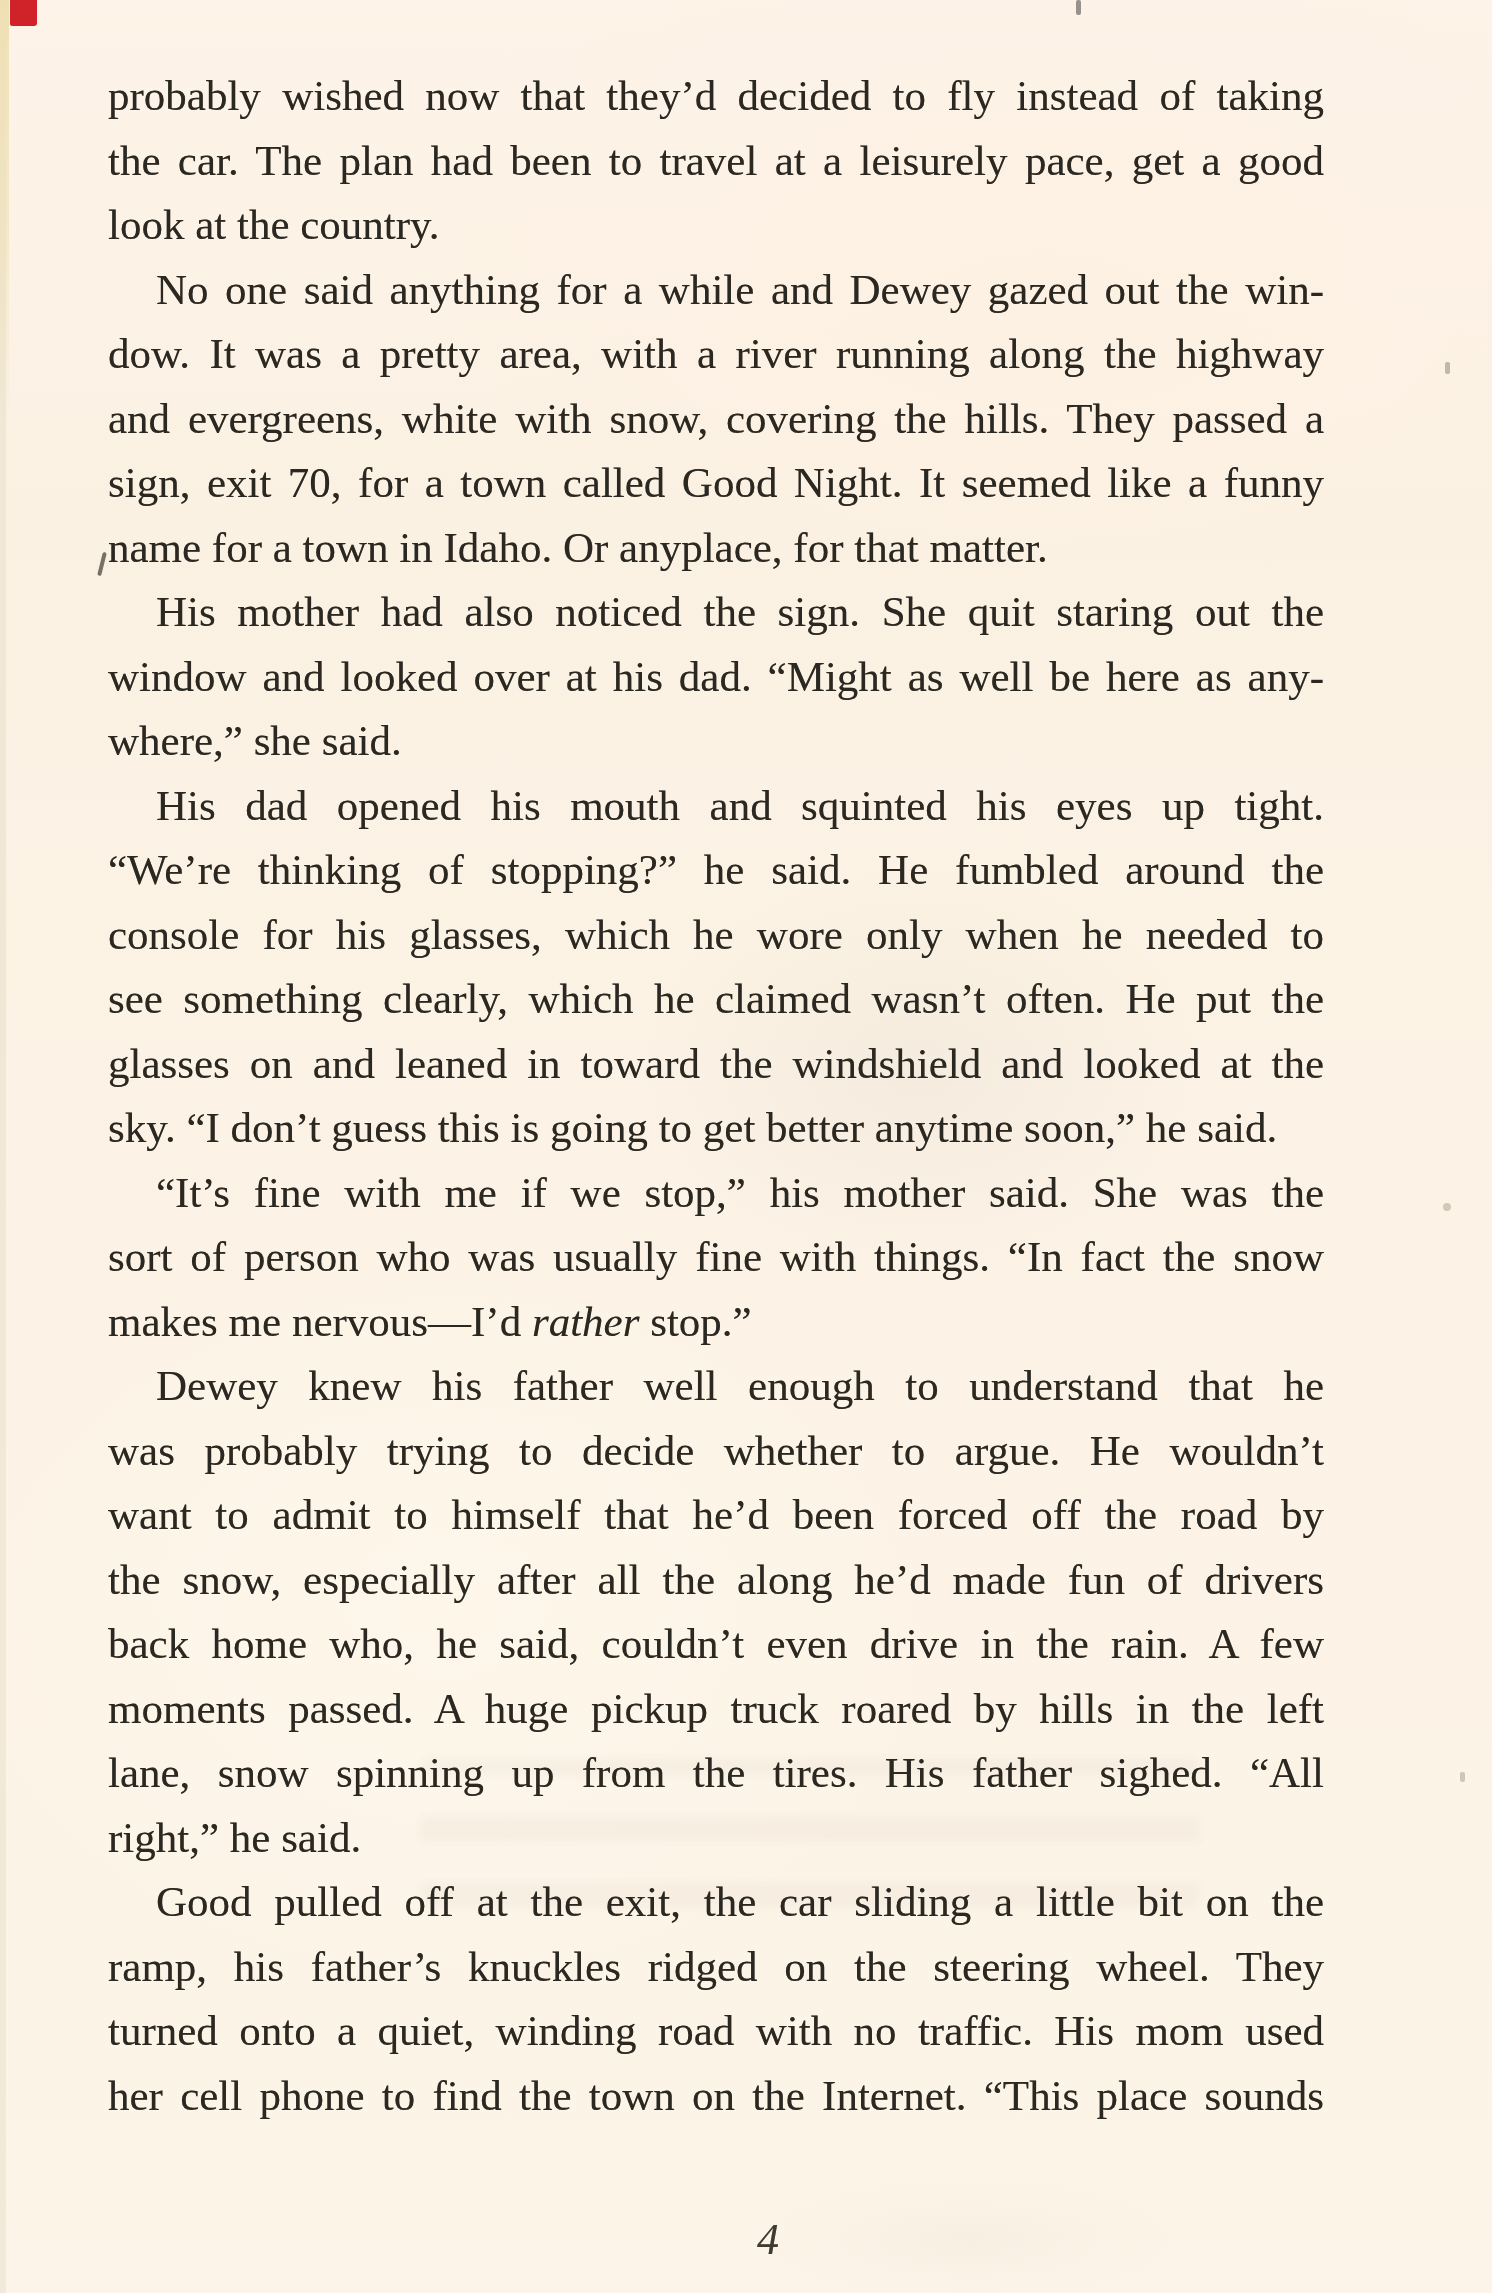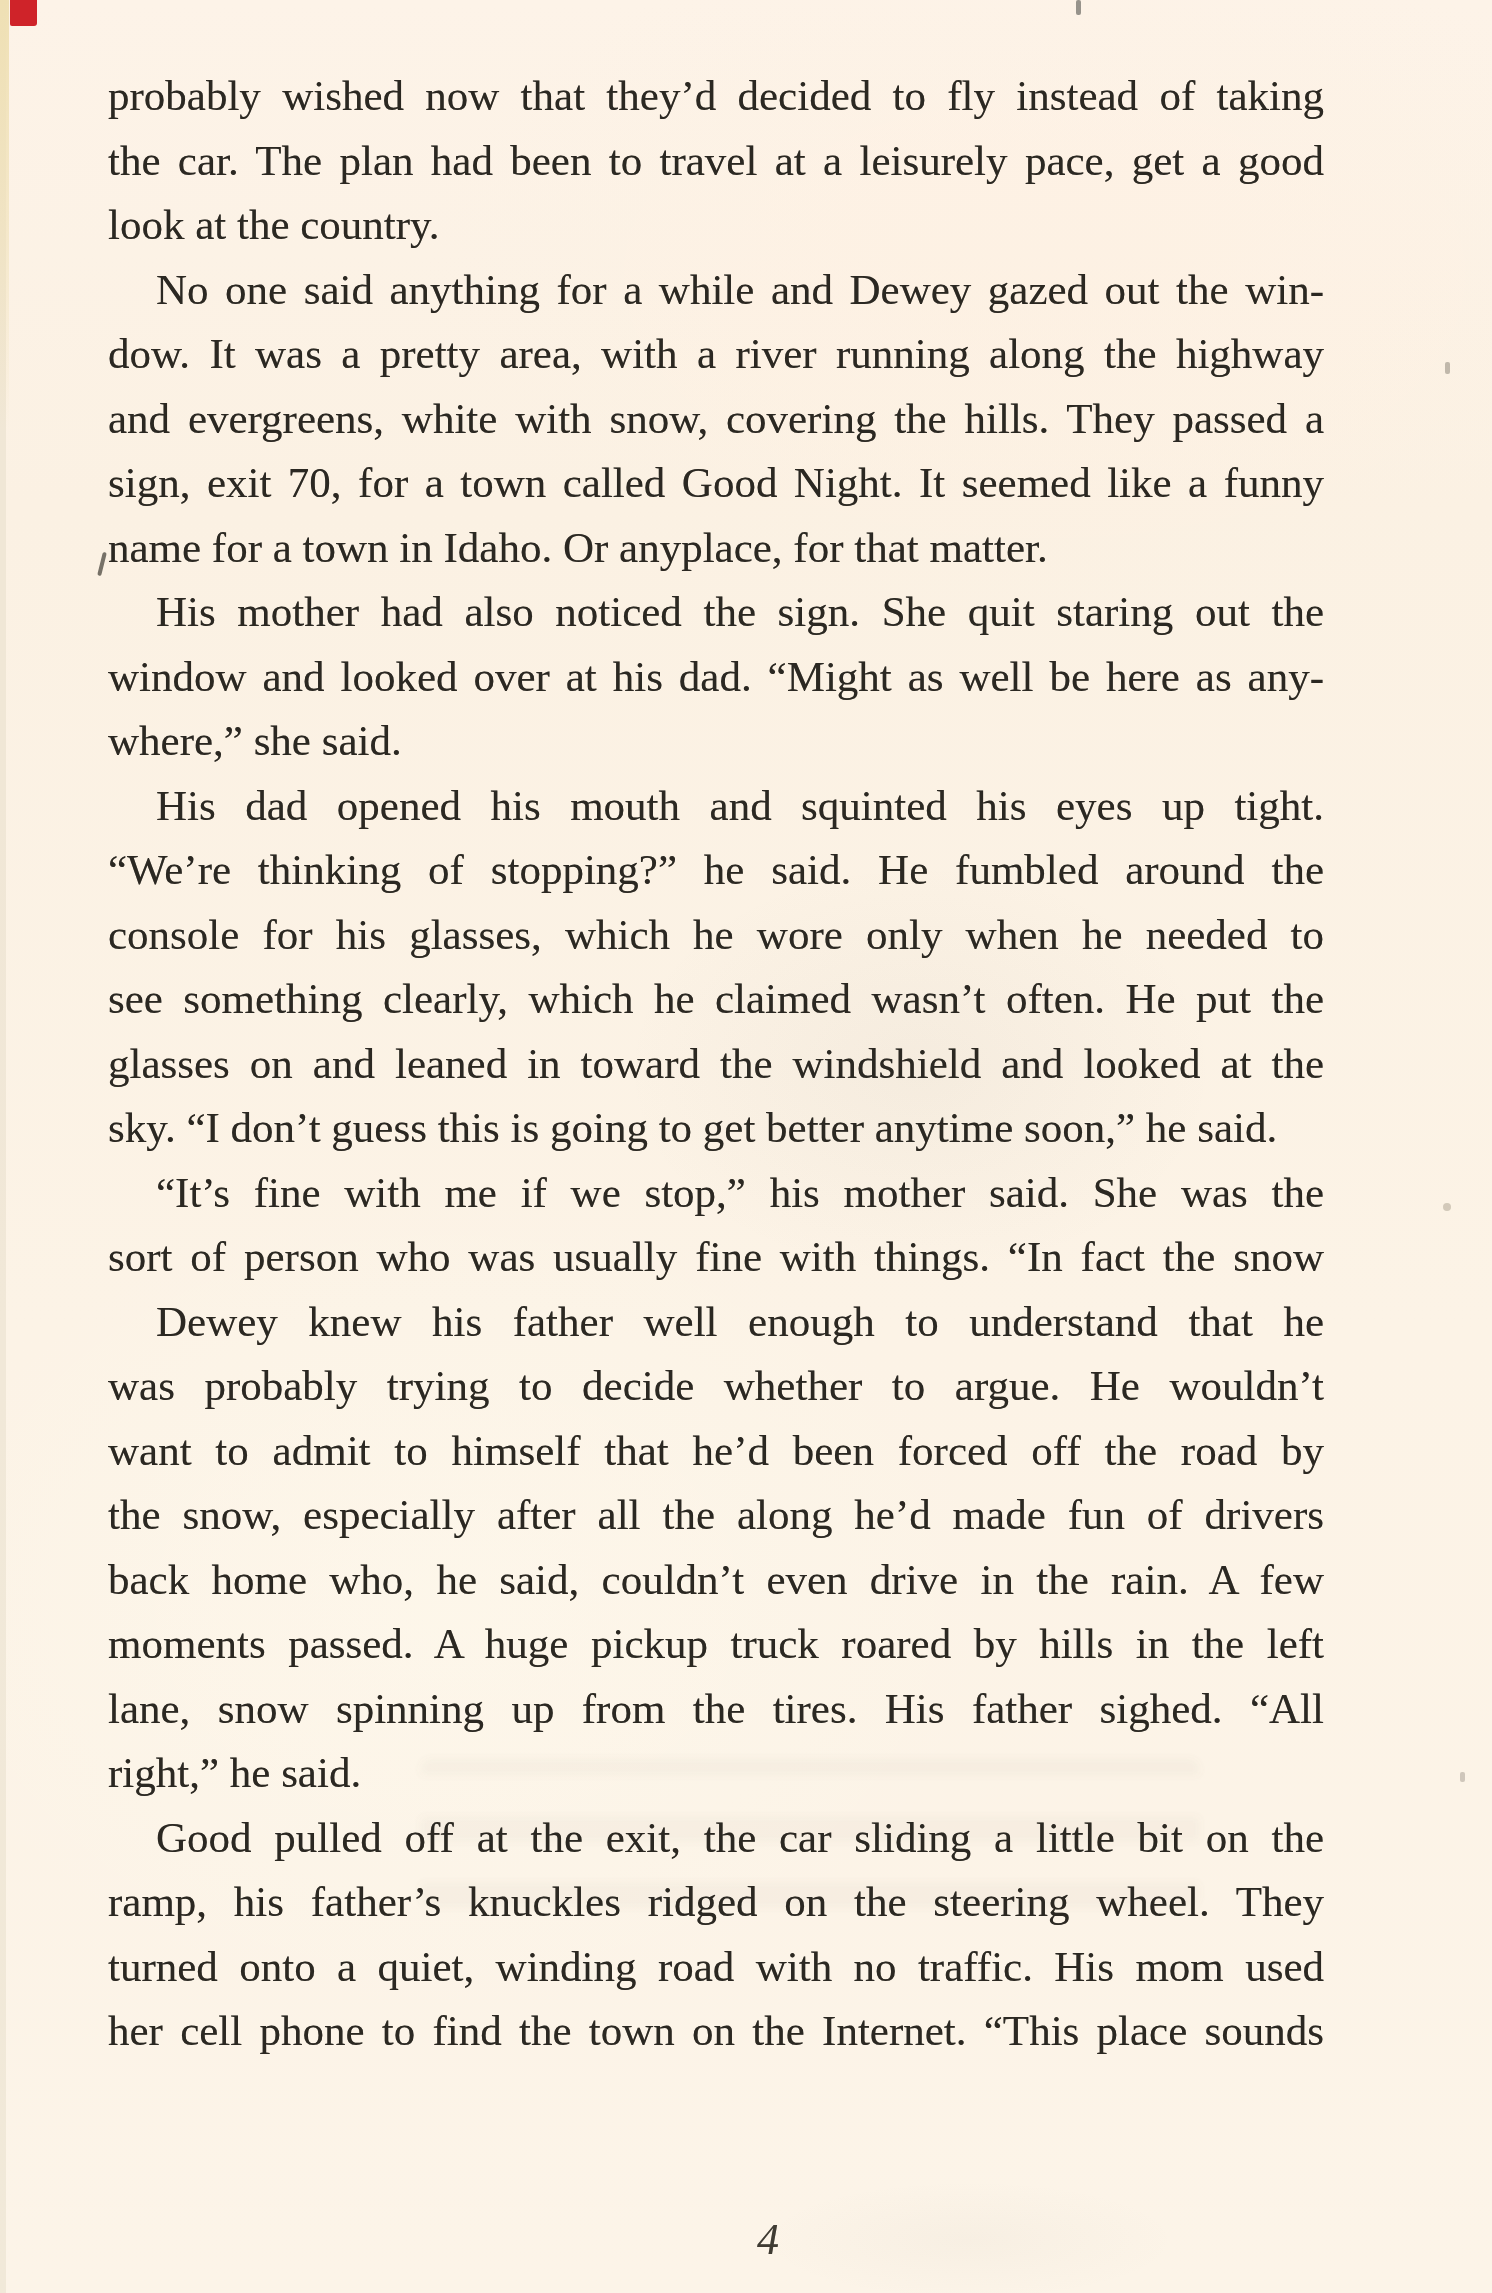--- a/index.html
+++ b/index.html
@@ -199,20 +199,21 @@
       <div class="line">window and looked over at his dad. “Might as well be here as any-</div>
       <div class="line last">where,” she said.</div>
       <div class="line indent">His dad opened his mouth and squinted his eyes up tight.</div>
       <div class="line">“We’re thinking of stopping?” he said. He fumbled around the</div>
       <div class="line">console for his glasses, which he wore only when he needed to</div>
       <div class="line">see something clearly, which he claimed wasn’t often. He put the</div>
       <div class="line">glasses on and leaned in toward the windshield and looked at the</div>
       <div class="line last">sky. “I don’t guess this is going to get better anytime soon,” he said.</div>
       <div class="line indent">“It’s fine with me if we stop,” his mother said. She was the</div>
       <div class="line">sort of person who was usually fine with things. “In fact the snow</div>
+      <div class="line last">makes me nervous—I’d <i>rather</i> stop.”</div>
       <div class="line indent">Dewey knew his father well enough to understand that he</div>
       <div class="line">was probably trying to decide whether to argue. He wouldn’t</div>
       <div class="line">want to admit to himself that he’d been forced off the road by</div>
       <div class="line">the snow, especially after all the along he’d made fun of drivers</div>
       <div class="line">back home who, he said, couldn’t even drive in the rain. A few</div>
       <div class="line">moments passed. A huge pickup truck roared by hills in the left</div>
       <div class="line">lane, snow spinning up from the tires. His father sighed. “All</div>
       <div class="line last">right,” he said.</div>
       <div class="line indent">Good pulled off at the exit, the car sliding a little bit on the</div>
       <div class="line">ramp, his father’s knuckles ridged on the steering wheel. They</div>

